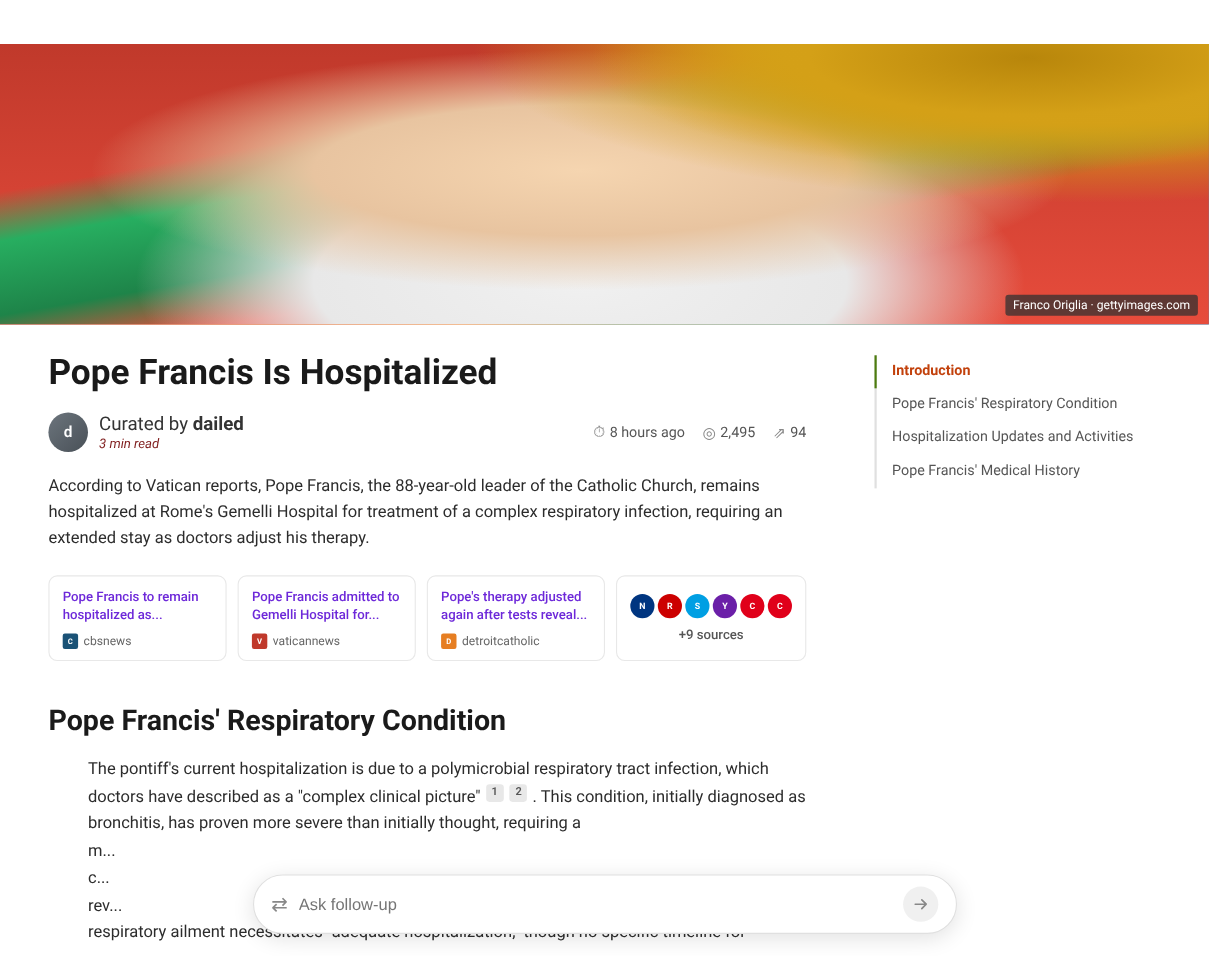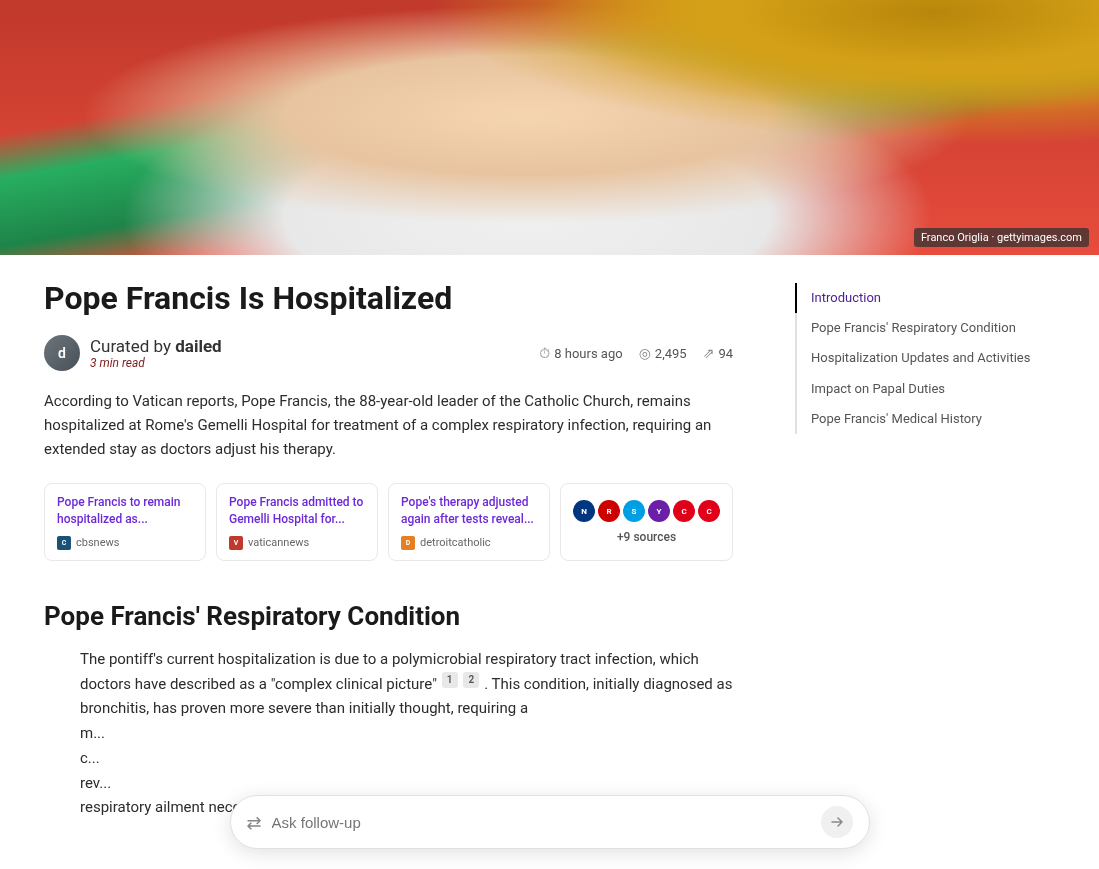--- a/index.html
+++ b/index.html
@@ -8,20 +8,21 @@
       background: #fff;
       color: #1a1a1a;
       overflow-x: hidden;
     }
     .hero-image {
       width: 100%;
       height: 255px;
       background: linear-gradient(135deg, #c0392b 0%, #e74c3c 20%, #d35400 35%, #f39c12 50%, #27ae60 60%, #1abc9c 75%, #2980b9 90%);
       position: relative;
       overflow: hidden;
+      margin-top: 40px;
     }
     
     .pope-portrait {
       width: 100%;
       height: 100%;
       background:
         
         linear-gradient(to bottom, #c0392b 0%, #e74c3c 100%);
       position: relative;
     }
@@ -237,23 +238,23 @@
     .toc-item {
       padding: 6px 0 6px 14px;
       font-size: 13px;
       color: #555;
       cursor: pointer;
       border-left: 2px solid transparent;
       margin-left: -2px;
       line-height: 1.4;
     }
     .toc-item.active {
-      color: #4c1d95;
-      font-weight: 400;
-      border-left: 2px solid #000000;
+      color: #c2410c;
+      font-weight: 700;
+      border-left: 2px solid #4d7c0f;
     }
     
     .ask-bar {
       position: fixed;
       bottom: 20px;
       left: 50%;
       transform: translateX(-50%);
       width: 640px;
       max-width: 90vw;
       background: #fff;
@@ -382,21 +383,20 @@
       <span>. This condition, initially diagnosed as bronchitis, has proven more severe than initially thought, requiring a<br>m...<br>c...<br>rev...<br>respiratory ailment necessitates "adequate hospitalization," though no specific timeline for</span>
     </div>
 
   </div>
 
   <div class="sidebar">
     <ul class="toc-list">
       <li class="toc-item active">Introduction</li>
       <li class="toc-item">Pope Francis' Respiratory Condition</li>
       <li class="toc-item">Hospitalization Updates and Activities</li>
-      <li class="toc-item">Impact on Papal Duties</li>
       <li class="toc-item">Pope Francis' Medical History</li>
     </ul>
   </div>
 
 </div>
 
 <div class="ask-bar">
   <span class="ask-icon">⇄</span>
   <input class="ask-input" type="text" placeholder="Ask follow-up" style="">
   <button class="ask-send-btn">

